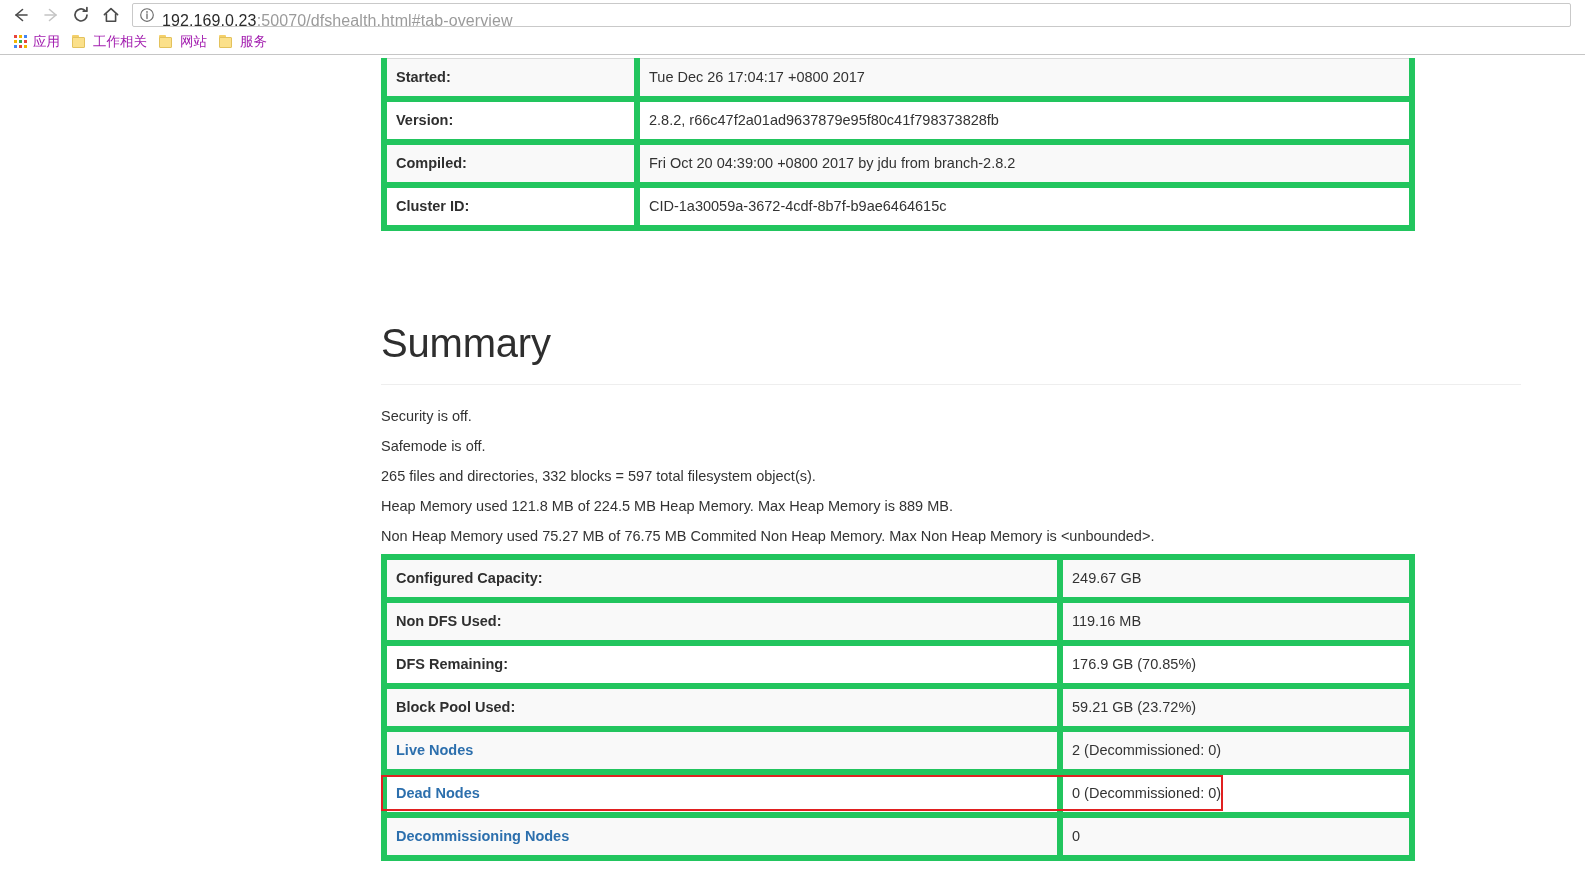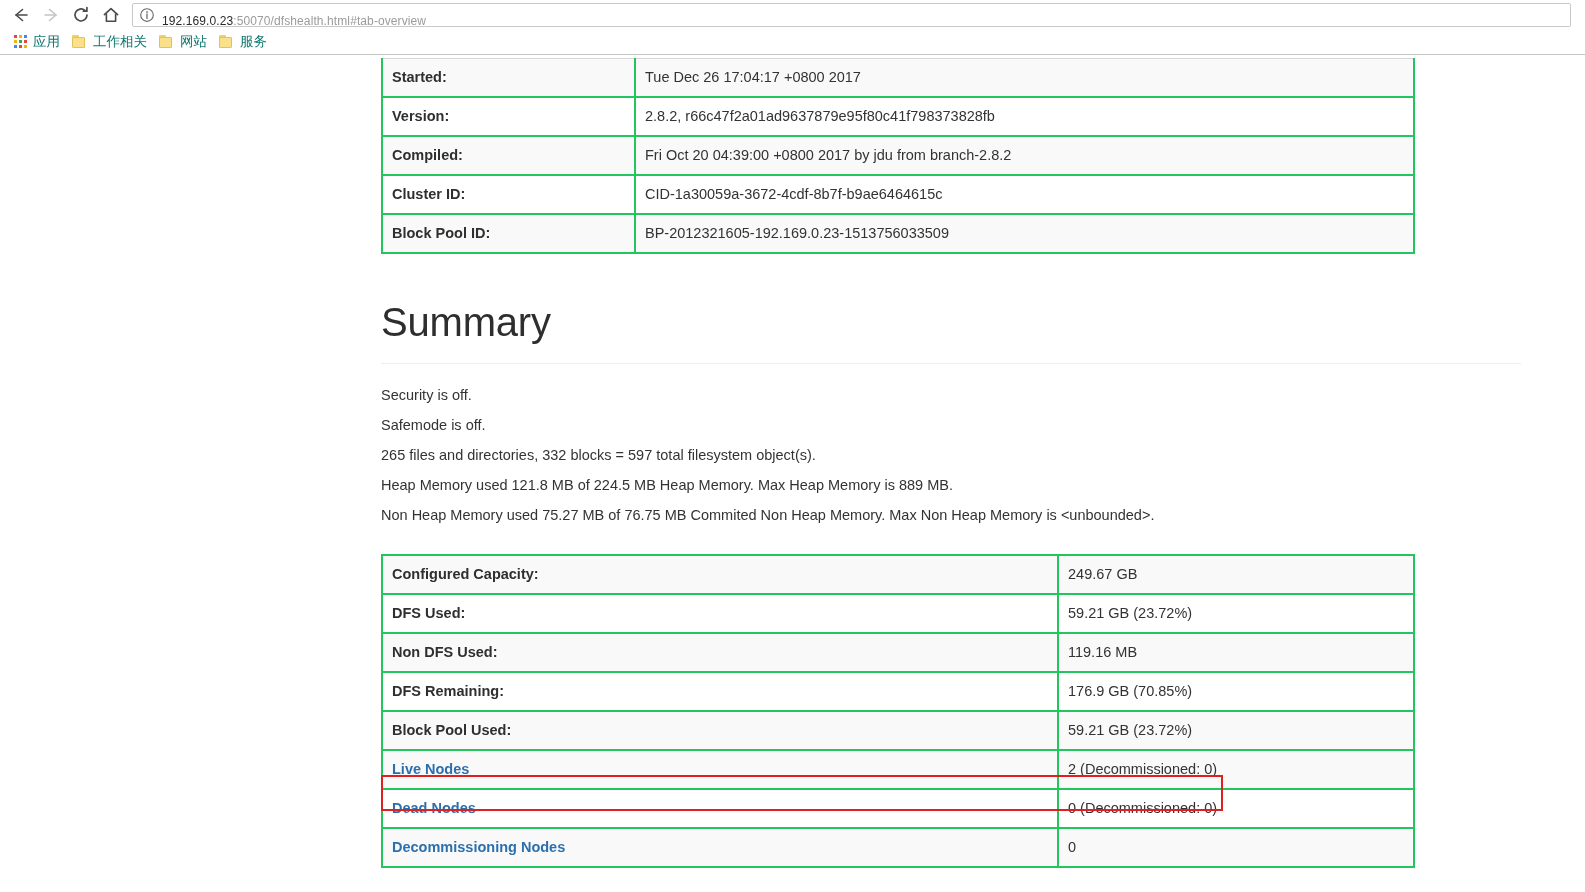--- a/index.html
+++ b/index.html
@@ -38,21 +38,21 @@
     border: 1px solid #c9c9c9;
     border-radius: 2px;
     background: #ffffff;
     display: flex;
     align-items: center;
     padding: 0 6px;
     overflow: hidden;
   }
   #info-icon { flex: none; width: 16px; height: 16px; margin-right: 7px; }
   #url-text {
-    font-size: 12px;
+    font-size: 16px;
     color: #9b9b9b;
     white-space: nowrap;
     letter-spacing: .1px;
     margin-top: 12px;
   }
   #url-text .host { color: #2b2b2b; }
 
   #bookmarks-row {
     height: 25px;
     display: flex;
@@ -61,21 +61,21 @@
   }
   .bm {
     display: flex;
     align-items: center;
     height: 22px;
     padding: 0 7px 0 3px;
     margin-right: 2px;
   }
   .bm-label {
     font-size: 13.5px;
-    color: #0f766e;
+    color: #a21caf;
     margin-left: 6px;
     white-space: nowrap;
   }
   #apps-grid {
     display: grid;
     grid-template-columns: repeat(3, 3px);
     grid-template-rows: repeat(3, 3px);
     gap: 2px;
     width: 13px; height: 13px;
     margin-left: 3px;
@@ -110,21 +110,21 @@
     width: 1140px;
   }
 
   
   table.dfs {
     width: 1034px;
     border-collapse: collapse;
     table-layout: fixed;
   }
   table.dfs td {
-    border: 2px solid #22c55e;
+    border: 6px solid #22c55e;
     padding: 9px 10px 9px 9px;
     font-size: 14.5px;
     color: #333333;
     line-height: 19px;
     vertical-align: middle;
     white-space: nowrap;
     overflow: hidden;
   }
   table.dfs tr.odd td { background: #f9f9f9; }
   table.dfs tr.even td { background: #ffffff; }
@@ -136,21 +136,21 @@
   }
 
   #info-table { position: absolute; left: 0; top: 3px; }
   #info-table col.c1 { width: 253px; }
   #info-table tr:first-child td { border-top: 1px solid #d8d8d8; }
 
   
   #summary-head {
     position: absolute;
     left: 0;
-    top: 243px;
+    top: 264px;
     width: 1140px;
   }
   #summary-title {
     font-size: 40px;
     font-weight: normal;
     color: #2e2e2e;
     margin: 0;
     line-height: 48px;
     letter-spacing: -0.2px;
   }
@@ -299,24 +299,20 @@
             <td>2.8.2, r66c47f2a01ad9637879e95f80c41f798373828fb</td>
           </tr>
           <tr class="odd">
             <td class="k">Compiled:</td>
             <td>Fri Oct 20 04:39:00 +0800 2017 by jdu from branch-2.8.2</td>
           </tr>
           <tr class="even">
             <td class="k">Cluster ID:</td>
             <td>CID-1a30059a-3672-4cdf-8b7f-b9ae6464615c</td>
           </tr>
-          <tr class="odd">
-            <td class="k">Block Pool ID:</td>
-            <td>BP-2012321605-192.169.0.23-1513756033509</td>
-          </tr>
         </tbody>
     </table>
 
     <div id="summary-head">
       <h1 id="summary-title">Summary</h1>
       <div id="summary-rule"></div>
       <div id="summary-lines">
           <p>Security is off.</p>
           <p>Safemode is off.</p>
           <p>265 files and directories, 332 blocks = 597 total filesystem object(s).</p>
@@ -328,24 +324,20 @@
     <table class="dfs" id="cap-table">
       <colgroup>
           <col class="c1">
           <col>
         </colgroup>
       <tbody id="cap-table-body">
           <tr class="odd">
             <td class="k">Configured Capacity:</td>
             <td>249.67 GB</td>
           </tr>
-          <tr class="even">
-            <td class="k">DFS Used:</td>
-            <td>59.21 GB (23.72%)</td>
-          </tr>
           <tr class="odd">
             <td class="k">Non DFS Used:</td>
             <td>119.16 MB</td>
           </tr>
           <tr class="even">
             <td class="k">DFS Remaining:</td>
             <td>176.9 GB (70.85%)</td>
           </tr>
           <tr class="odd">
             <td class="k">Block Pool Used:</td>

